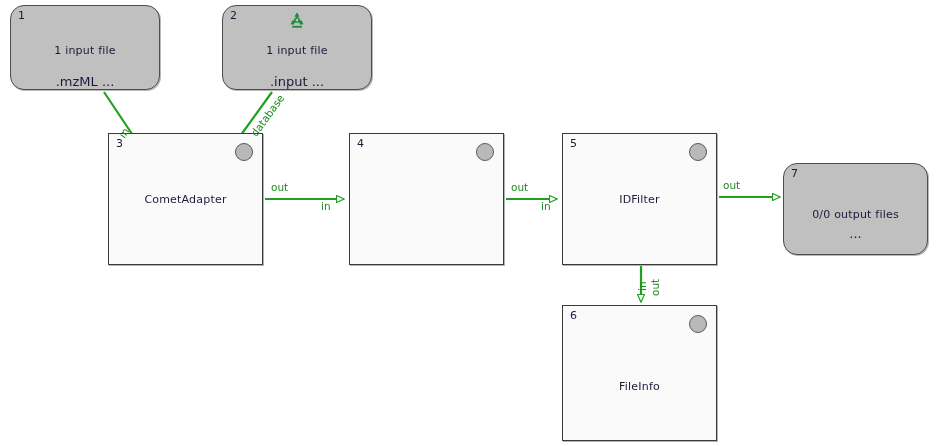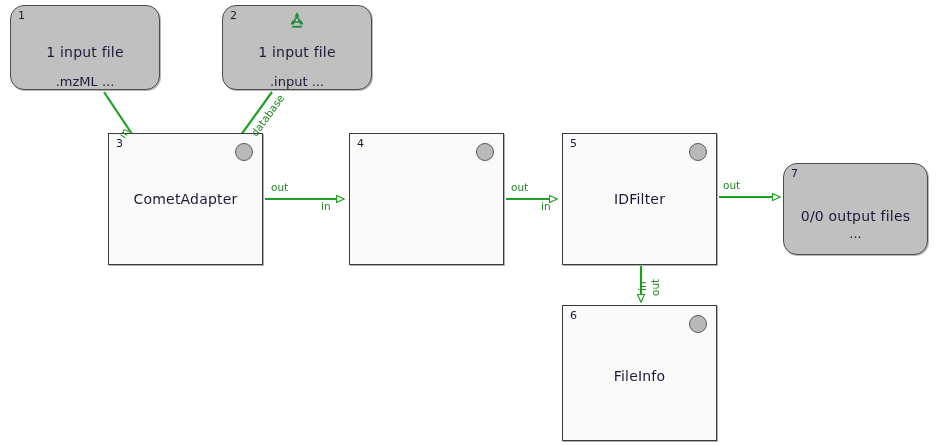--- a/index.html
+++ b/index.html
@@ -65,21 +65,21 @@
     transform: translateX(-50%);
     top: 4px;
     width: 20px;
     height: 20px;
   }
   .node-title {
     position: absolute;
     left: 0;
     right: 0;
     text-align: center;
-    font-size: 14px;
+    font-size: 11px;
     color: #1a1a3a;
     letter-spacing: 0.2px;
   }
   .node.io .node-title { top: 38px; }
   .node.io .node-sub {
     position: absolute;
     left: 0; right: 0;
     top: 68px;
     text-align: center;
     font-size: 13px;
@@ -162,21 +162,21 @@
 
   <div class="node tool" style="left:562px; top:133px; width:155px; height:132px;">
     <span class="node-index">5</span>
     <span class="node-status"></span>
     <span class="node-title">IDFilter</span>
   </div>
 
   <div class="node tool" style="left:562px; top:305px; width:155px; height:136px;">
     <span class="node-index">6</span>
     <span class="node-status"></span>
-    <span class="node-title" style="top:62px; transform:none;">FileInfo</span>
+    <span class="node-title" style="top:74px; transform:none;">FileInfo</span>
   </div>
 
   <div class="node io" style="left:783px; top:163px; width:145px; height:92px;">
     <span class="node-index">7</span>
     <span class="node-title" style="top:44px;">0/0 output files</span>
     <span class="node-sub" style="top:62px;">...</span>
   </div>
 
   <span class="edge-label rot-diag" style="left:117px; top:134px; transform: rotate(-56deg);">in</span>
 

